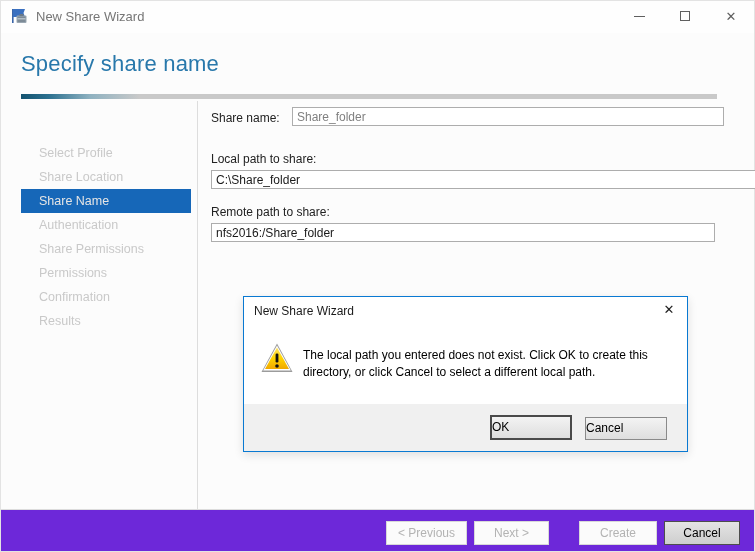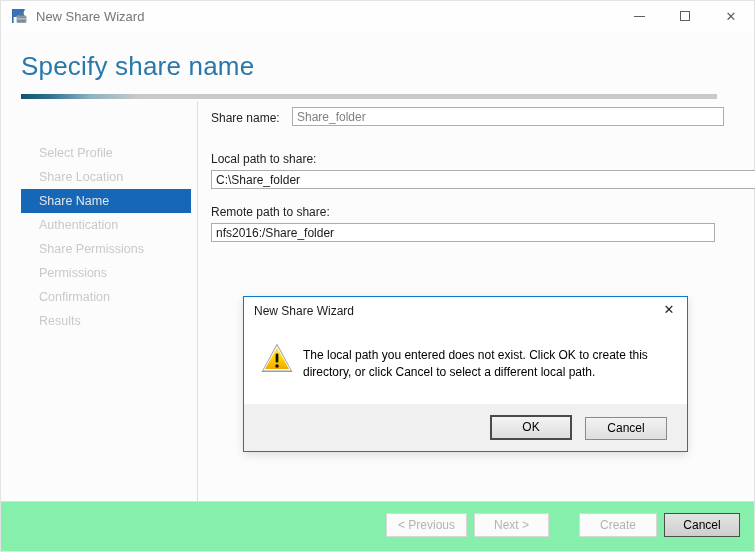--- a/index.html
+++ b/index.html
@@ -12,21 +12,21 @@
   .titlebar { position:absolute; top:0; left:0; right:0; height:32px; background:#fefefe; }
   .app-icon { position:absolute; left:10px; top:7px; width:17px; height:17px; }
   .win-title { position:absolute; left:35px; top:0; height:32px; line-height:32px; font-size:13px; color:#767676; }
   .win-controls { position:absolute; right:0; top:0; height:32px; display:flex; }
   .win-btn { width:46px; height:32px; position:relative; cursor:default; }
   .glyph-min { position:absolute; left:18px; top:15px; width:11px; height:1px; background:#5f5f5f; }
   .glyph-max { position:absolute; left:18px; top:10px; width:10px; height:10px; border:1px solid #5f5f5f; background:transparent; }
   .glyph-close { position:absolute; left:0; top:0; width:46px; height:32px; text-align:center; line-height:31px; font-size:13px; color:#5f5f5f; }
 
   
-  .page-title { position:absolute; left:20px; top:50px; font-size:26px; font-weight:400; color:#2878ab; letter-spacing:0.2px; }
+  .page-title { position:absolute; left:20px; top:50px; font-size:22px; font-weight:400; color:#2878ab; letter-spacing:0.2px; }
   .progress-bar { position:absolute; left:20px; top:93px; width:696px; height:5px;
     background:linear-gradient(90deg,#14536f 0%, #2c7190 4%, #8fb2c1 10%, #c9c9c9 17%, #c9c9c9 100%); }
 
   
   .sidebar { position:absolute; left:20px; top:106px; width:170px;margin-top:34px; }
   .nav-item { height:24px; line-height:24px; padding-left:18px; font-size:12.5px; color:#c9c9c9; cursor:default; }
   .nav-item.selected { background:#1667b8; color:#e5e5e5; }
   .v-divider { position:absolute; left:196px; top:100px; width:1px; height:410px; background:#dddddd; }
 
   
@@ -39,28 +39,28 @@
   .txt-local-path { left:210px; top:169px; width:609px; }
   .txt-remote-path { left:210px; top:222px; width:504px; }
 
   
   .modal { position:absolute; left:242px; top:295px; width:445px; height:156px; background:#ffffff; border:1px solid #0979d2; box-shadow:0 3px 9px rgba(0,0,0,0.12); }
   .modal-title { position:absolute; left:10px; top:7px; font-size:12px; color:#1a1a1a; }
   .modal-close { position:absolute; right:4px; top:2px; width:28px; height:22px; text-align:center; line-height:22px; font-size:13px; color:#222222; cursor:default; }
   .warn-icon { position:absolute; left:17px; top:46px; width:32px; height:30px; }
   .modal-msg { position:absolute; left:59px; top:50px; width:384px; font-size:12px; line-height:17px; color:#000000; white-space:pre-line; }
   .modal-footer { position:absolute; left:0; right:0; bottom:0; height:47px; background:#f0f0f0; }
-  .btn { position:absolute; font-family:"Liberation Sans",sans-serif; font-size:12px; text-align:center; cursor:default; }
+  .btn { position:absolute; font-family:"Liberation Sans",sans-serif; font-size:12px; cursor:default; }
   .btn-ok { left:246px; top:11px; width:82px; height:25px; line-height:21px; color:#000;
     background:linear-gradient(#f3f3f3,#dedede); border:2px solid #4a4a4a; }
   .btn-dlg-cancel { left:341px; top:13px; width:82px; height:23px; line-height:21px; color:#000;
     background:linear-gradient(#f3f3f3,#dedede); border:1px solid #8a8a8a; }
 
   
-  .wiz-footer { position:absolute; left:0; right:0; bottom:0; height:50px; background:#86efac; border-top:1px solid #dcdcdc; }
+  .wiz-footer { position:absolute; left:0; right:0; bottom:0; height:42px; background:#6d28d9; border-top:1px solid #dcdcdc; }
   .wiz-btn { position:absolute; top:11px; height:24px; line-height:22px; font-size:12px; text-align:center; cursor:default; }
   .wiz-btn.disabled { color:#b3b3b3; background:#fbfbfb; border:1px solid #d8d8d8; }
   .btn-previous { left:385px; width:81px; }
   .btn-next { left:473px; width:75px; }
   .btn-create { left:578px; width:78px; }
   .btn-wiz-cancel { left:663px; width:76px; color:#000000; background:linear-gradient(#e4e4e4,#cecece); border:1px solid #4d4d4d; }
 </style>
 </head>
 <body>
 

